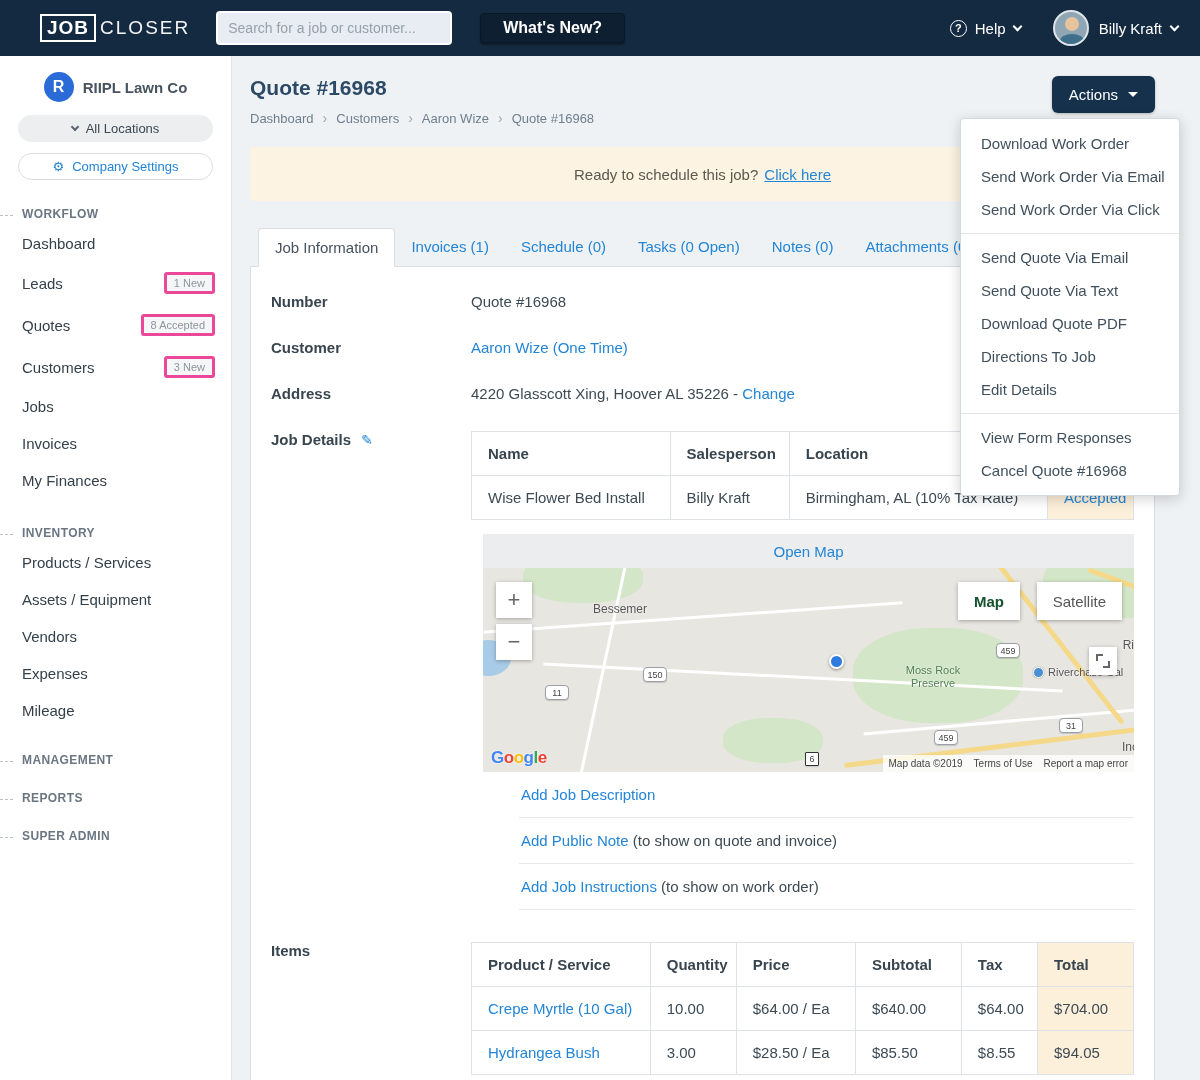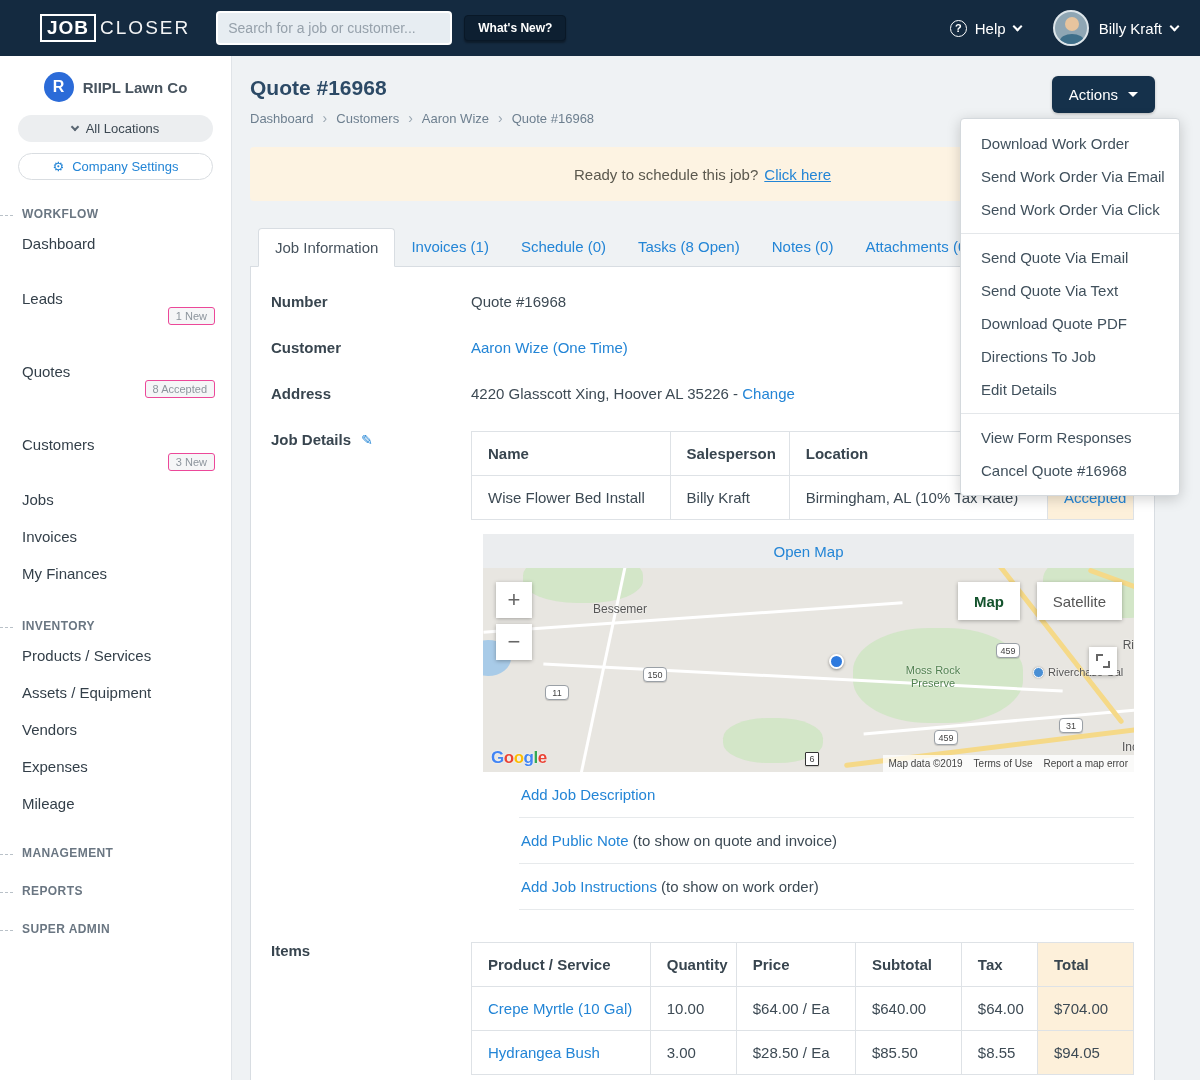--- a/index.html
+++ b/index.html
@@ -7,21 +7,21 @@
   body { font-family:"Liberation Sans","DejaVu Sans",sans-serif; background:#eff2f4; color:#3d4a54; }
   .app { width:1200px; height:1080px; display:flex; flex-direction:column; }
 
   
   .topbar { height:56px; background:#142a40; display:flex; align-items:center; padding:0 22px 0 40px; flex:0 0 auto; }
   .logo { display:flex; align-items:center; color:#fff; cursor:pointer; }
   .logo-box { border:2px solid #fff; padding:1px 5px; font-size:19px; font-weight:bold; letter-spacing:1px; }
   .logo-rest { font-size:19px; letter-spacing:2px; margin-left:4px; opacity:.95; }
   .search { margin-left:26px; width:236px; height:34px; border:2px solid #fff; border-radius:4px; background:#e7edf2; padding:0 10px; font-size:14px; color:#3d4a54; outline:none; }
   .search::placeholder { color:#96a1ab; }
-  .whatsnew { margin-left:12px; background:#0d1f31; border:1px solid #091827; color:#fff; font-size:12px; font-weight:bold; padding:5px 13px; border-radius:4px; box-shadow:0 2px 2px rgba(0,0,0,.35); cursor:pointer; }
+  .whatsnew { margin-left:28px; background:#0d1f31; border:1px solid #091827; color:#fff; font-size:16px; font-weight:bold; padding:5px 22px; border-radius:4px; box-shadow:0 2px 2px rgba(0,0,0,.35); cursor:pointer; }
   .top-spacer { flex:1; }
   .help { display:flex; align-items:center; gap:8px; color:#fff; font-size:15px; cursor:pointer; }
   .help-q { width:17px; height:17px; border:1.5px solid #fff; border-radius:50%; font-size:11px; font-weight:bold; display:flex; align-items:center; justify-content:center; }
   .help-q::before { content:"?"; }
   .chev { width:7px; height:7px; border-right:2px solid currentColor; border-bottom:2px solid currentColor; transform:rotate(45deg); display:inline-block; margin-top:-4px; }
   .avatar { width:36px; height:36px; border-radius:50%; margin-left:32px; background:#8fa6b4; position:relative; overflow:hidden; border:2px solid #dde5ea; cursor:pointer; flex:0 0 auto; }
   .avatar::before { content:""; position:absolute; top:5px; left:10px; width:14px; height:14px; border-radius:50%; background:#e7c49e; }
   .avatar::after { content:""; position:absolute; bottom:-4px; left:5px; width:24px; height:14px; border-radius:50% 50% 0 0; background:#3f6f8a; }
   .user { display:flex; align-items:center; gap:9px; color:#fff; font-size:15px; margin-left:10px; cursor:pointer; }
 
@@ -36,21 +36,21 @@
   .company-name { font-size:15px; color:#48545f; font-weight:bold; }
   .pill { margin:13px 18px 0; height:27px; border-radius:14px; display:flex; align-items:center; justify-content:center; gap:8px; font-size:13px; cursor:pointer; }
   .pill-loc { background:#eceef0; color:#3c4852; }
   .pill-loc .chev { border-color:#5a6672; margin-top:-3px; width:6px; height:6px; }
   .pill-settings { background:#fff; border:1px solid #d9dde1; color:#2385d6; margin-top:11px; }
   .gear { font-size:13px; }
   .sec { position:relative; margin:27px 0 4px; padding-left:22px; font-size:12px; font-weight:bold; color:#6a7682; letter-spacing:.4px; }
   .sec::before { content:""; position:absolute; left:0; top:8px; width:13px; border-top:1px dashed #b9c1c8; }
   .sec.tight { margin-top:24px; }
   .sideitem { display:flex; align-items:center; justify-content:space-between; padding:10px 16px 10px 22px; font-size:15px; color:#333f49; cursor:pointer; }
-  .badge { font-size:11px; color:#8d959d; background:#f5f6f7; border:1px solid #ec4899; border-radius:3px; padding:2px 7px; white-space:nowrap;margin-top:35px; }
+  .badge { font-size:11px; color:#8d959d; background:#f5f6f7; border:3px solid #ec4899; border-radius:3px; padding:2px 7px; white-space:nowrap; }
 
   
   .page-head { display:flex; justify-content:space-between; align-items:flex-start; }
   .title { font-size:21px; font-weight:bold; color:#2c4a66; }
   .crumbs { margin-top:10px; font-size:13px; color:#6d7f8f; display:flex; gap:9px; align-items:center; }
   .crumb { cursor:pointer; }
   .crumb-sep::before { content:"›"; color:#9aa7b2; font-size:14px; }
   .actions-btn { background:#15314b; color:#fff; border:none; border-radius:6px; font-size:15px; padding:10px 17px; display:flex; align-items:center; gap:10px; cursor:pointer; box-shadow:0 1px 3px rgba(0,0,0,.25); }
   .caret { width:0; height:0; border-left:5px solid transparent; border-right:5px solid transparent; border-top:5px solid #fff; }
 
@@ -224,21 +224,21 @@
 
       <div class="banner">
         <span>Ready to schedule this job?</span>
         <span class="link-ul">Click here</span>
       </div>
 
       <div class="tabs">
         <span class="tab active">Job Information</span>
         <span class="tab">Invoices (1)</span>
         <span class="tab">Schedule (0)</span>
-        <span class="tab">Tasks (8 Open)</span>
+        <span class="tab">Tasks (0 Open)</span>
         <span class="tab">Notes (0)</span>
         <span class="tab">Attachments (0)</span>
       </div>
 
       <div class="card">
 
         <div class="frow">
           <div class="flabel">Number</div>
           <div class="fvalue">Quote #16968</div>
         </div>

